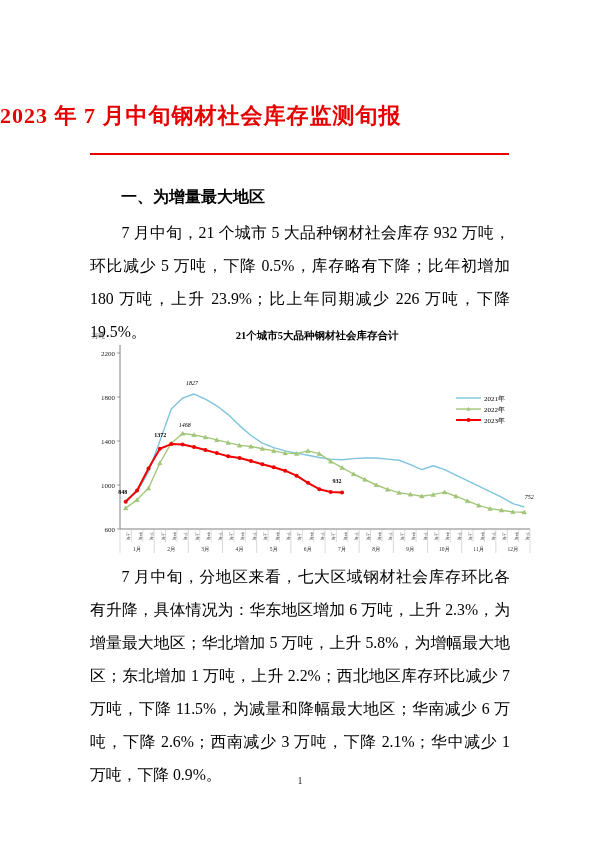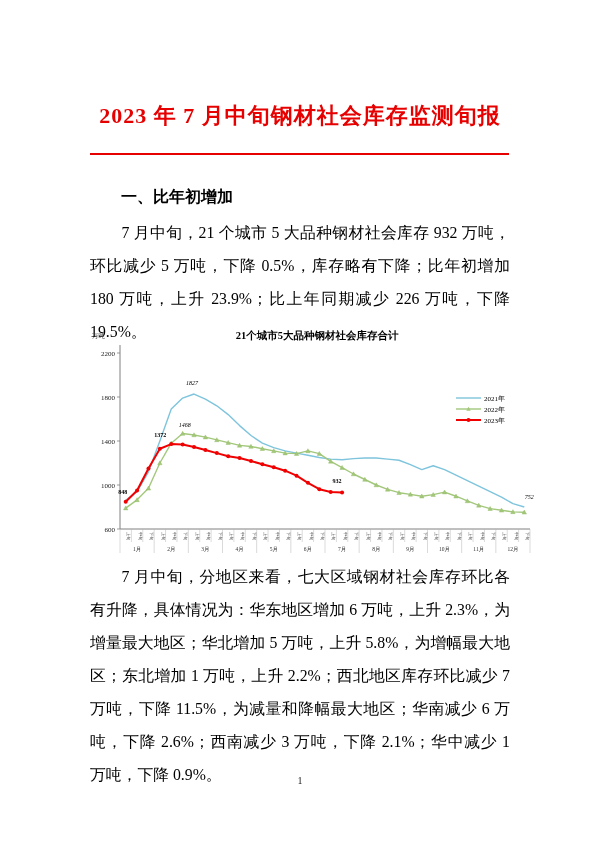--- a/index.html
+++ b/index.html
@@ -6,21 +6,21 @@
   .page{
     position:relative;
     width:600px;height:849px;
     background:#ffffff;
     font-family:"Liberation Serif","DejaVu Serif",serif;
     color:#000;
     overflow:hidden;
   }
   .doc-title{
     position:absolute;top:101px;left:0;right:0;
-    text-align:center;
+    text-align:left;
     font-size:22px;font-weight:bold;letter-spacing:1px;
     color:#e60000;
     margin:0;
   }
   .title-rule{
     position:absolute;top:153px;left:90px;width:419px;height:0;
     border:none;border-top:2.5px solid #e60000;margin:0;
   }
   .section-heading{
     position:absolute;top:187px;left:121px;
@@ -45,21 +45,21 @@
 </style>
 </head>
 <body>
 
 <div class="page">
 
   <h1 class="doc-title">2023 年 7 月中旬钢材社会库存监测旬报</h1>
 
   <hr class="title-rule">
 
-  <h2 class="section-heading">一、比年初增加</h2>
+  <h2 class="section-heading">一、为增量最大地区</h2>
 
   <p class="body-para para-1">7 月中旬，21 个城市 5 大品种钢材社会库存 932 万吨，环比减少 5 万吨，下降 0.5%，库存略有下降；比年初增加 180 万吨，上升 23.9%；比上年同期减少 226 万吨，下降 19.5%。</p>
 
   <figure class="chart-wrap">
     <svg id="chart-svg" width="460" height="237" viewBox="0 0 460 237" xmlns="http://www.w3.org/2000/svg">
         <text x="233" y="14" text-anchor="middle" font-size="10.5" font-weight="bold" font-family="&quot;Liberation Serif&quot;,&quot;DejaVu Serif&quot;,serif" fill="#000">21个城市5大品种钢材社会库存合计</text>
         <text x="8" y="13" font-size="6.5" font-family="&quot;Liberation Serif&quot;,&quot;DejaVu Serif&quot;,serif" fill="#333">万吨</text>
         <line x1="36" y1="20" x2="36" y2="204" stroke="#808080" stroke-width="1"></line>
         <line x1="33" y1="204" x2="36" y2="204" stroke="#808080" stroke-width="0.8"></line>
         <text x="31" y="206.5" text-anchor="end" font-size="7" font-family="&quot;Liberation Serif&quot;,&quot;DejaVu Serif&quot;,serif" fill="#222">600</text>

